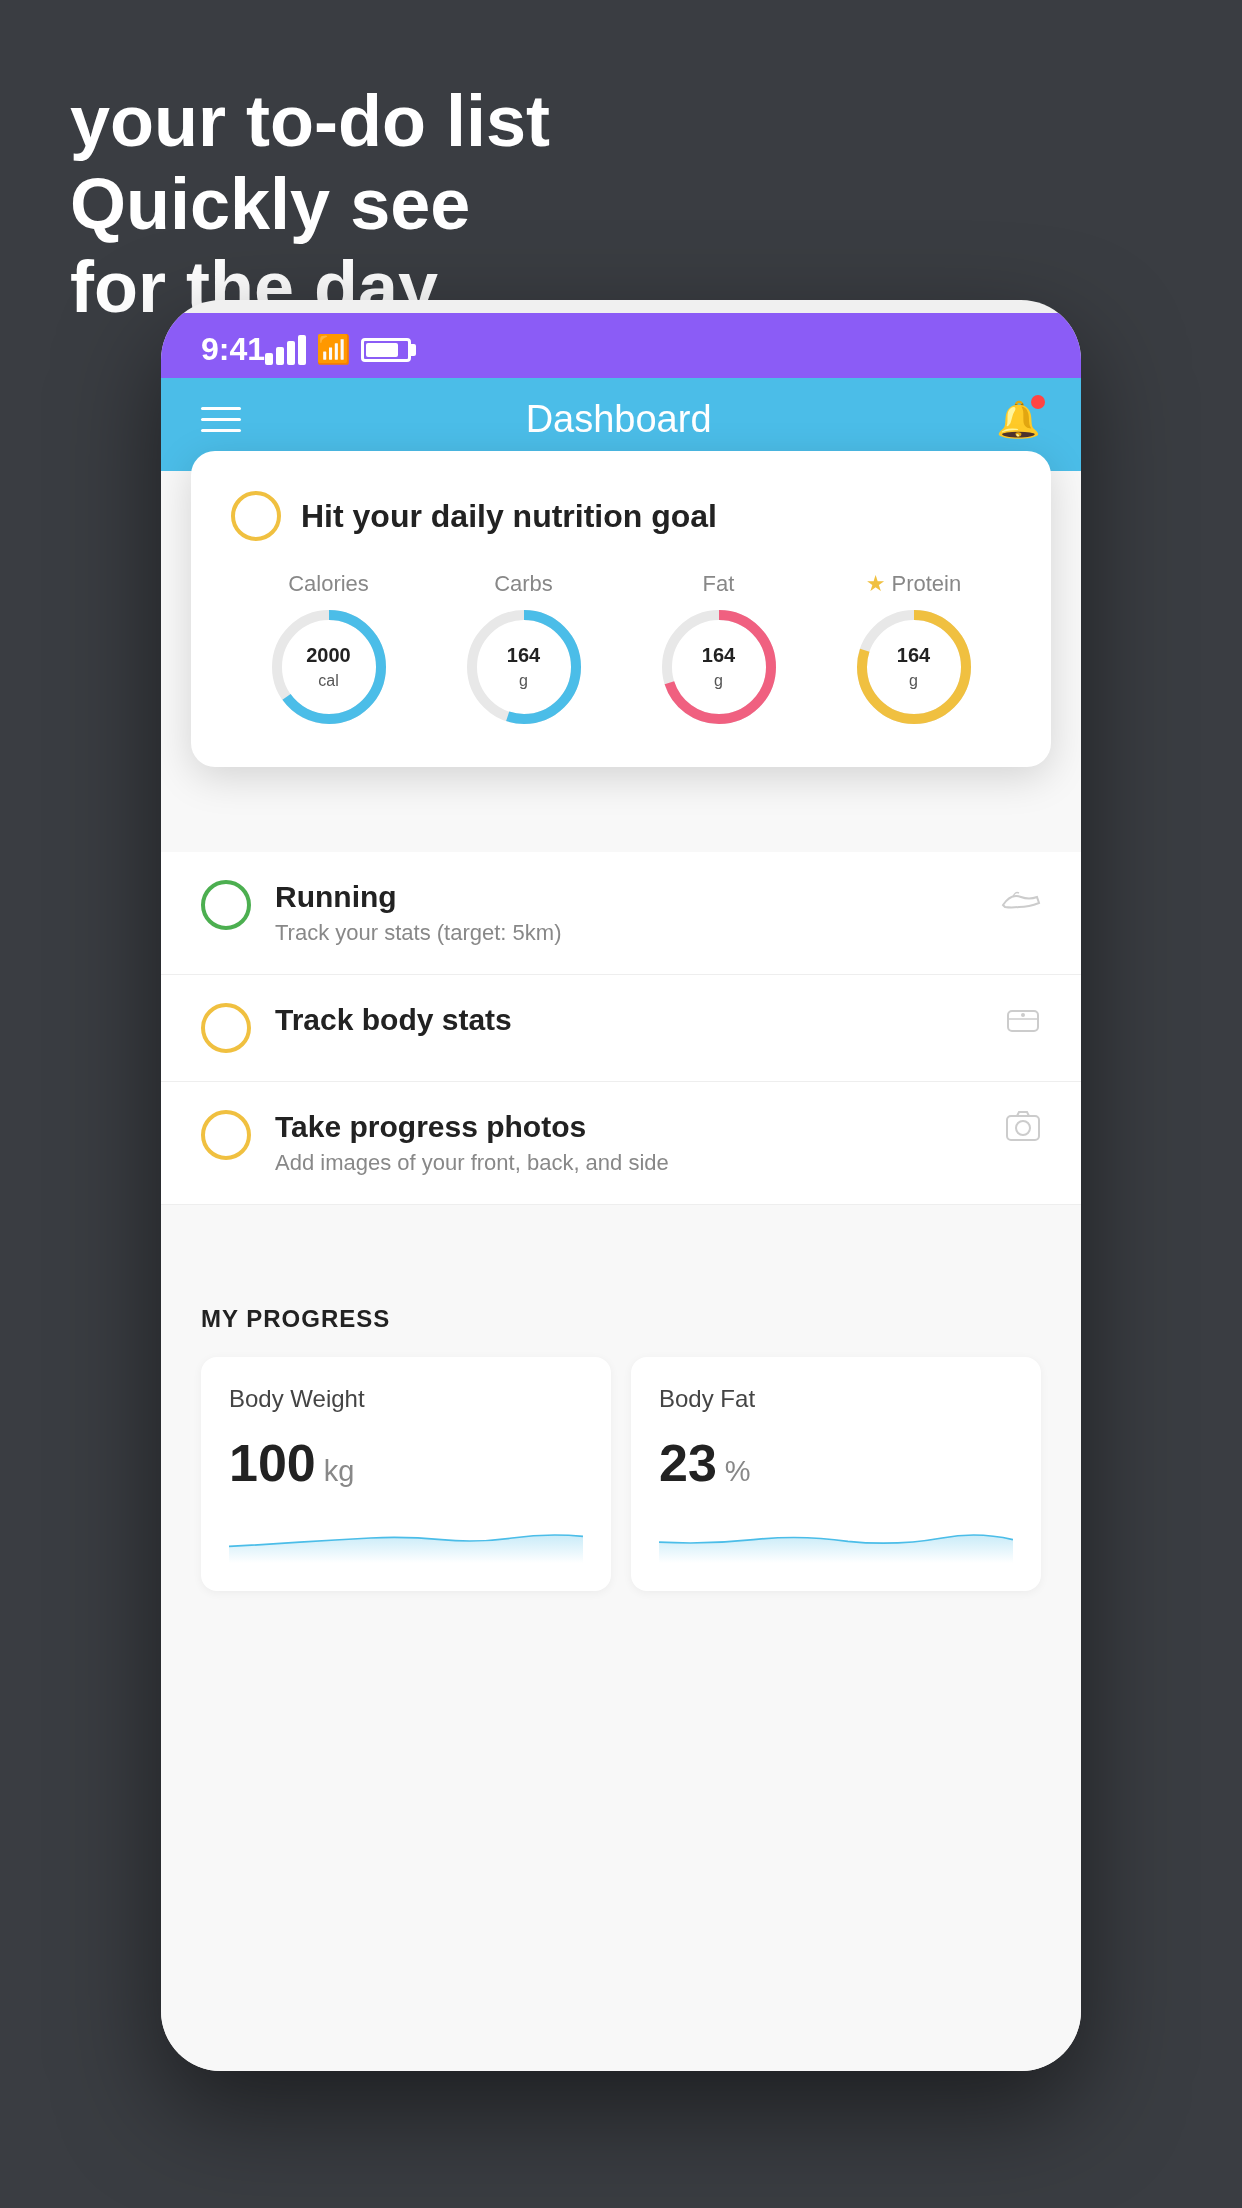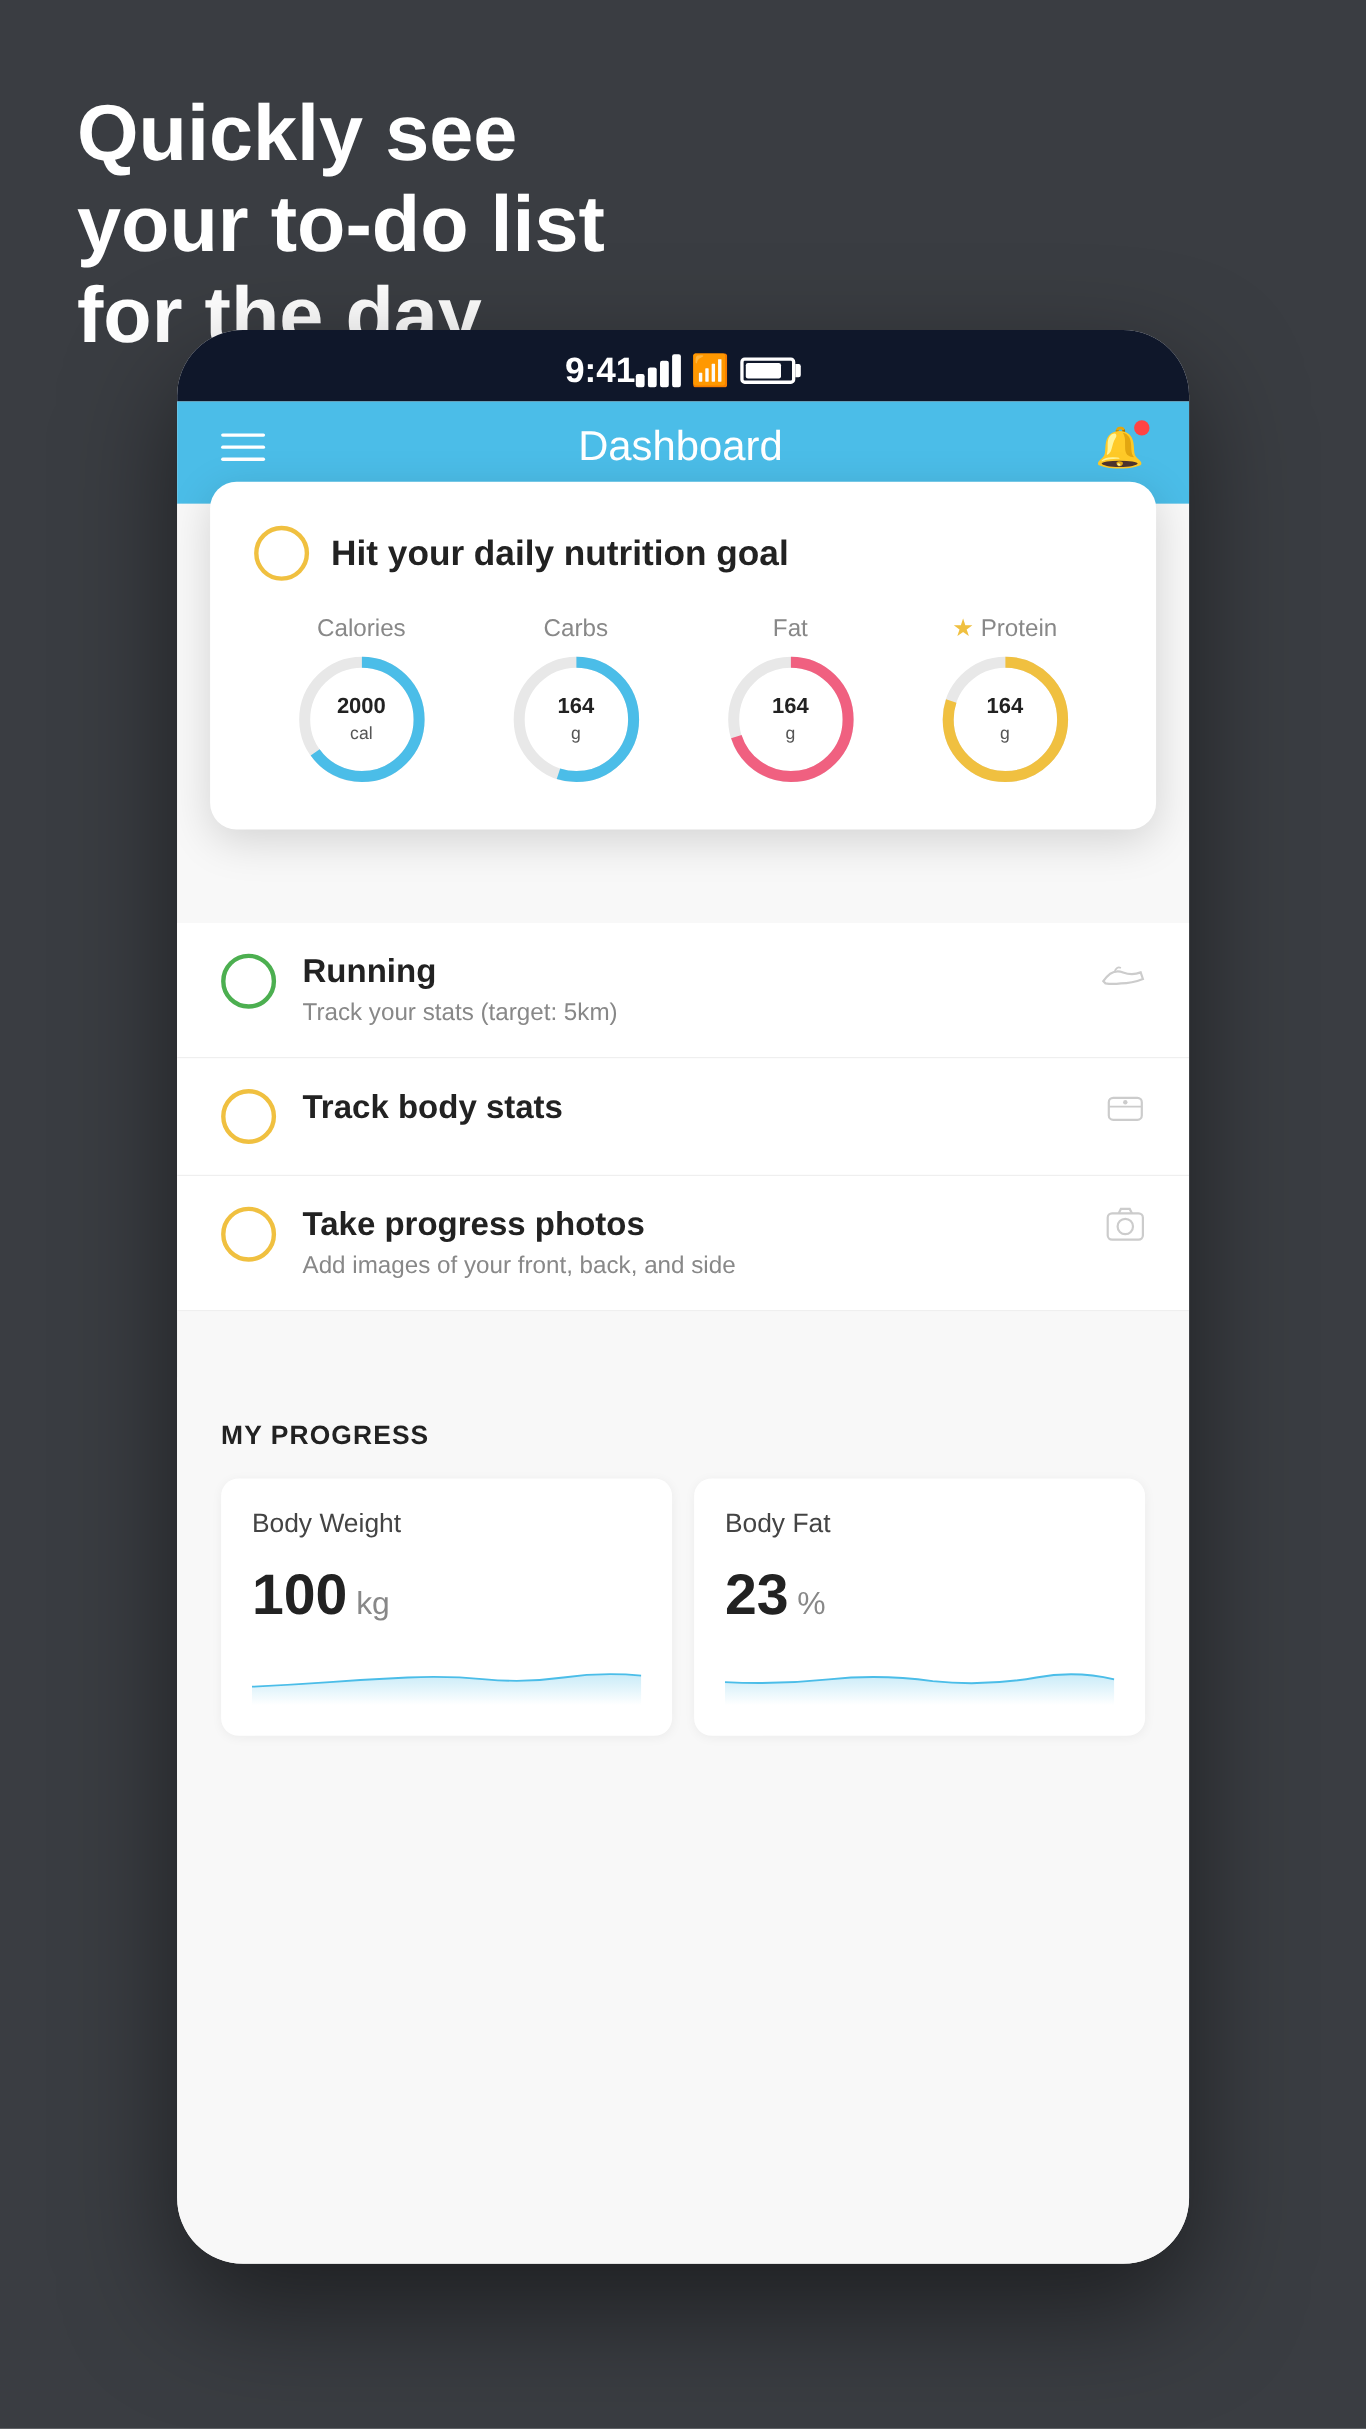--- a/index.html
+++ b/index.html
@@ -39,25 +39,26 @@
     .phone {
       background: #f0f0f0;
       border-radius: 60px;
       overflow: hidden;
       box-shadow: 0 40px 100px rgba(0,0,0,0.5);
       position: relative;
     }
 
     
     .status-bar {
-      background: #0f172a;
-      display: flex;
-      justify-content: center;
+      background: #8b5cf6;
+      display: flex;
+      justify-content: flex-start;
       align-items: center;
       padding: 18px 40px 10px;
+      margin-top: 13px;
     }
 
     .status-time {
       color: white;
       font-size: 32px;
       font-weight: 600;
     }
 
     .status-icons {
       display: flex;
@@ -370,22 +371,22 @@
 
     .mini-chart svg {
       width: 100%;
       height: 100%;
     }
   </style>
 </head>
 <body>
 
 <div class="hero-text">
+  <div>your to-do list</div>
   <div>Quickly see</div>
-  <div>your to-do list</div>
   <div>for the day.</div>
 </div>
 
 <div class="phone-wrapper">
   <div class="phone">
 
     <div class="status-bar">
       <span class="status-time">9:41</span>
       <div class="status-icons">
         <div class="signal-bars">

